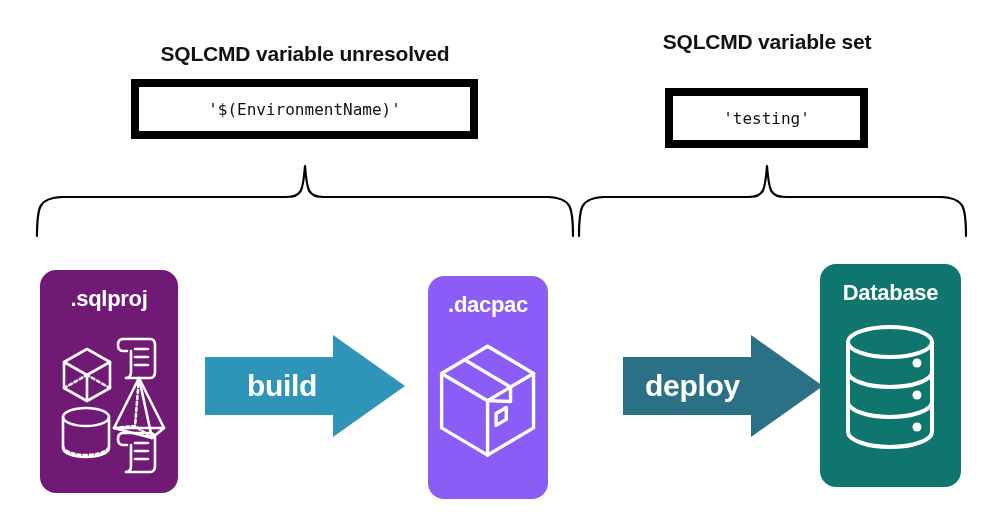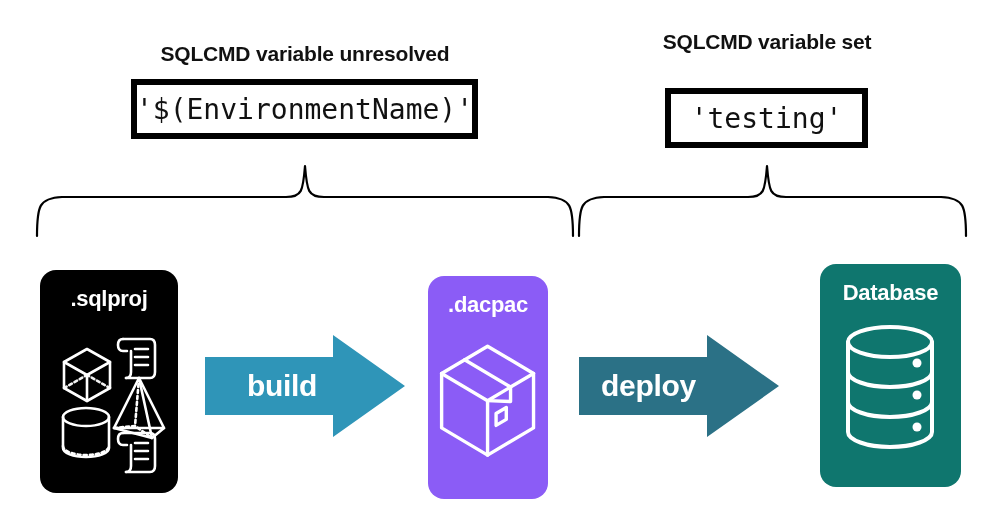--- a/index.html
+++ b/index.html
@@ -30,26 +30,26 @@
     letter-spacing: -0.2px;
   }
   #title-left  { left: 105px; top: 42px; width: 400px; }
   #title-right { left: 567px; top: 30px; width: 400px; }
 
   
   .code-box {
     position: absolute;
     box-sizing: border-box;
     background: #ffffff;
-    border: 6px solid #000000;
+    border: 8px solid #000000;
     display: flex;
     align-items: center;
     justify-content: center;
     font-family: "DejaVu Sans Mono", monospace;
-    font-size: 28px;
+    font-size: 16px;
     color: #111111;
     white-space: nowrap;
   }
   #code-box-left  { left: 131px; top: 79px; width: 347px; height: 60px; }
   #code-box-right { left: 665px; top: 88px; width: 203px; height: 60px; }
 
   
   #brace-layer {
     position: absolute;
     left: 0;
@@ -77,42 +77,42 @@
     color: #ffffff;
     white-space: nowrap;
     letter-spacing: -0.3px;
   }
   .artifact-art {
     position: absolute;
     left: 0;
     top: 46px;
     width: 100%;
   }
-  #box-sqlproj  { left: 40px;  top: 270px; width: 138px; height: 223px; background: #000000; }
+  #box-sqlproj  { left: 40px;  top: 270px; width: 138px; height: 223px; background: #701a75; }
   #box-dacpac   { left: 428px; top: 276px; width: 120px; height: 223px; background: #8b5cf6; }
   #box-database { left: 820px; top: 264px; width: 141px; height: 223px; background: #0f766e; }
 
   
   .arrow {
     position: absolute;
   }
   .arrow-label {
     position: absolute;
     top: 50%;
     transform: translateY(-50%);
     font-family: "Liberation Sans", sans-serif;
     font-weight: bold;
     font-size: 30px;
     color: #ffffff;
     white-space: nowrap;
     letter-spacing: -0.3px;
   }
   #arrow-build  { left: 205px; top: 335px; width: 200px; height: 102px; }
   #arrow-build .arrow-label  { left: 42px; }
-  #arrow-deploy { left: 579px; top: 335px; width: 200px; height: 102px; }
+  #arrow-deploy { left: 623px; top: 335px; width: 200px; height: 102px; }
   #arrow-deploy .arrow-label { left: 22px; }
 </style>
 </head>
 <body>
 
 <div id="canvas">
 
   <div class="section-title" id="title-left">SQLCMD variable unresolved</div>
   <div class="section-title" id="title-right">SQLCMD variable set</div>
 

